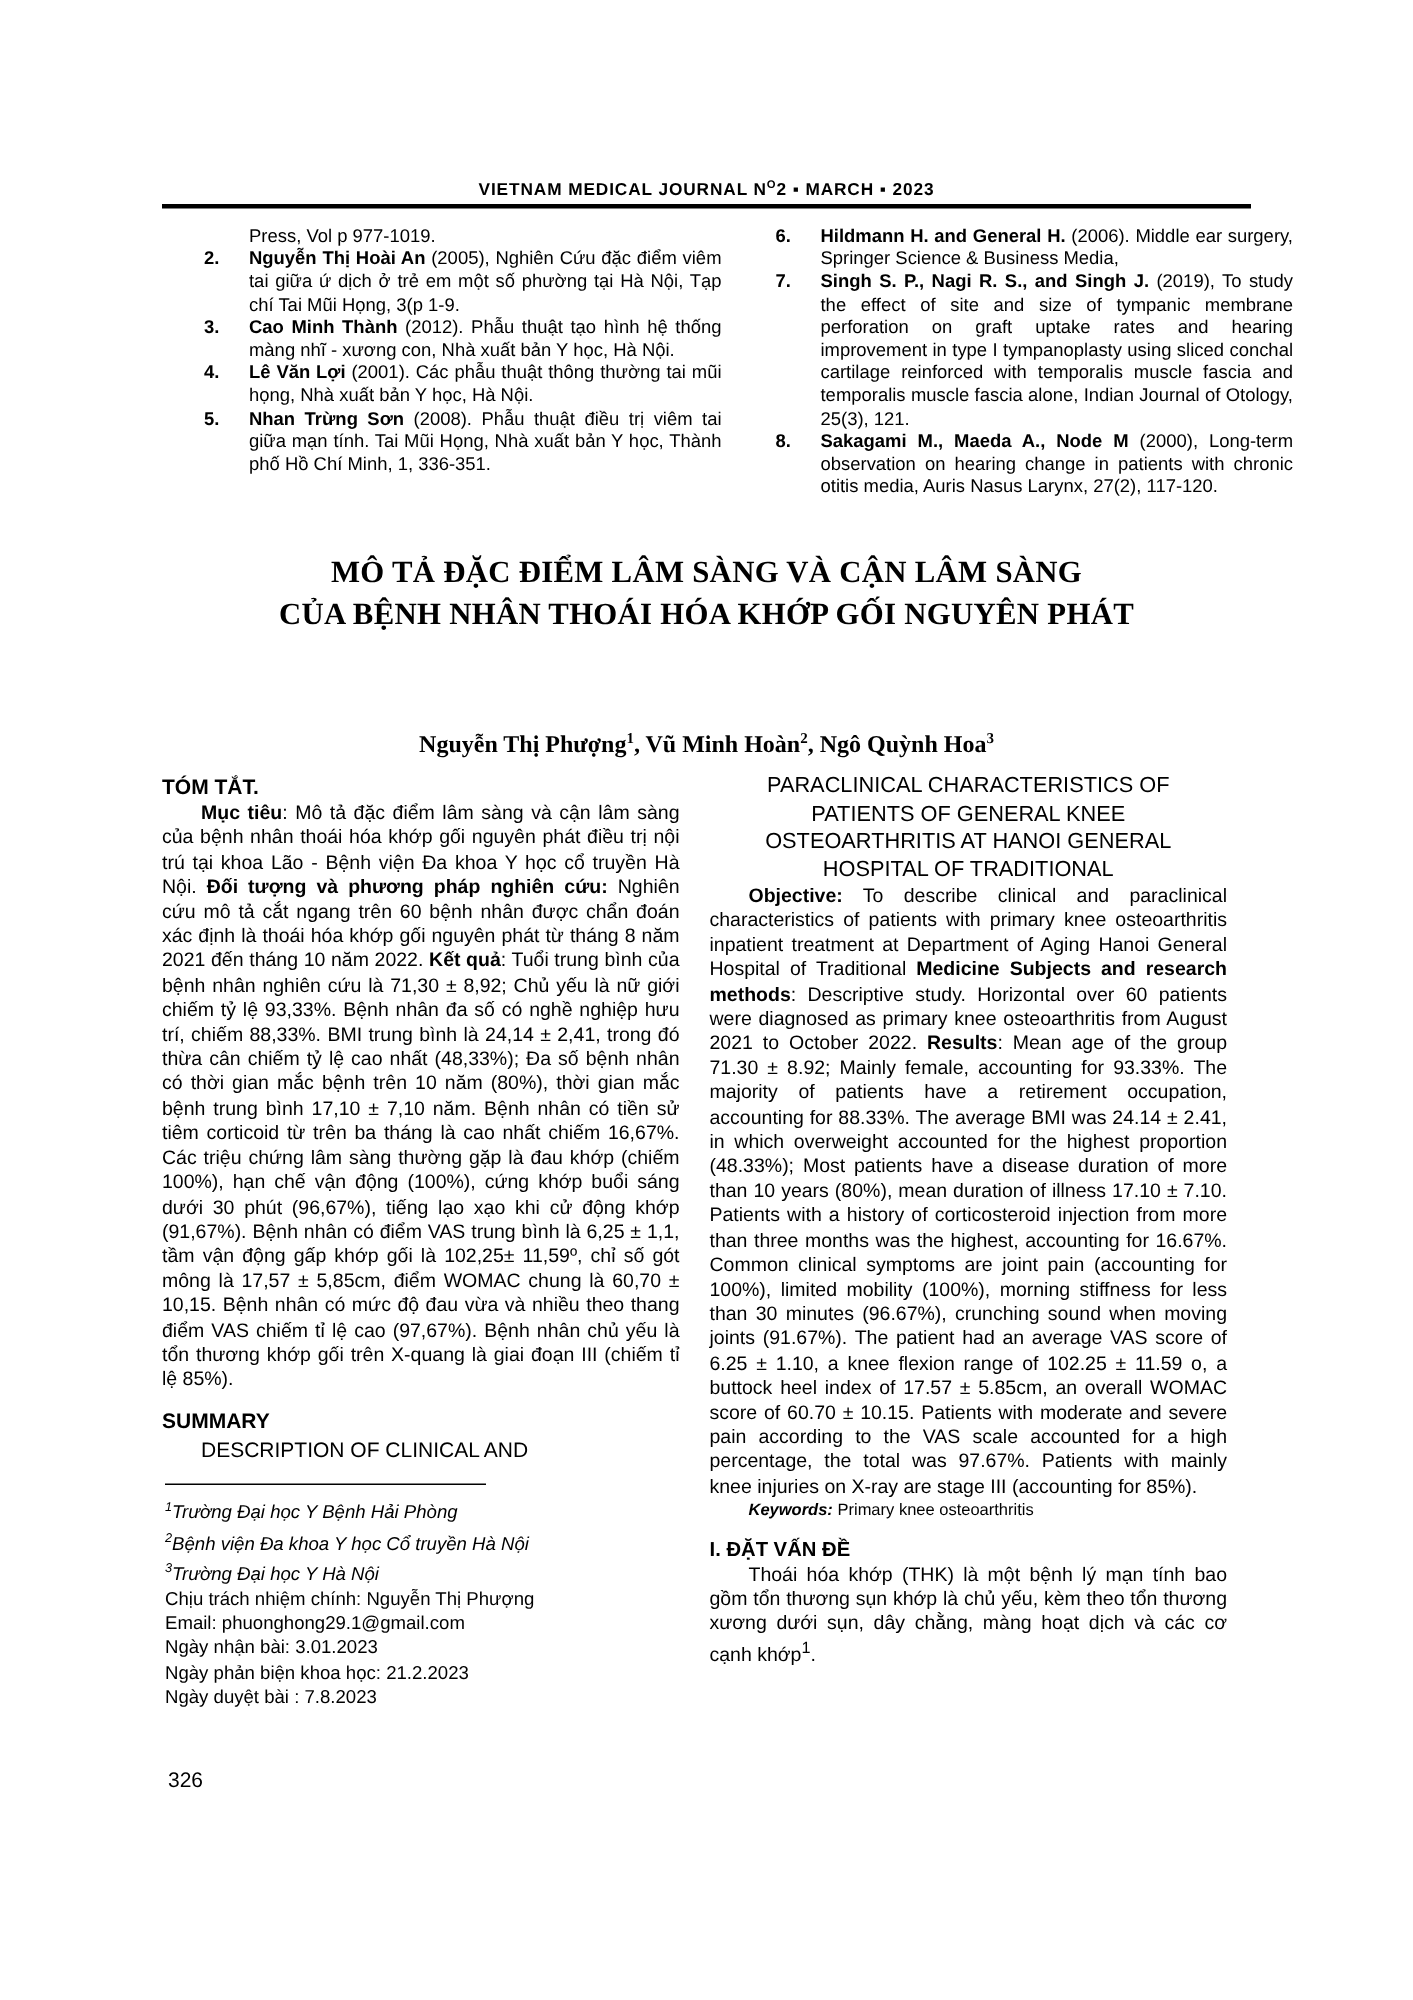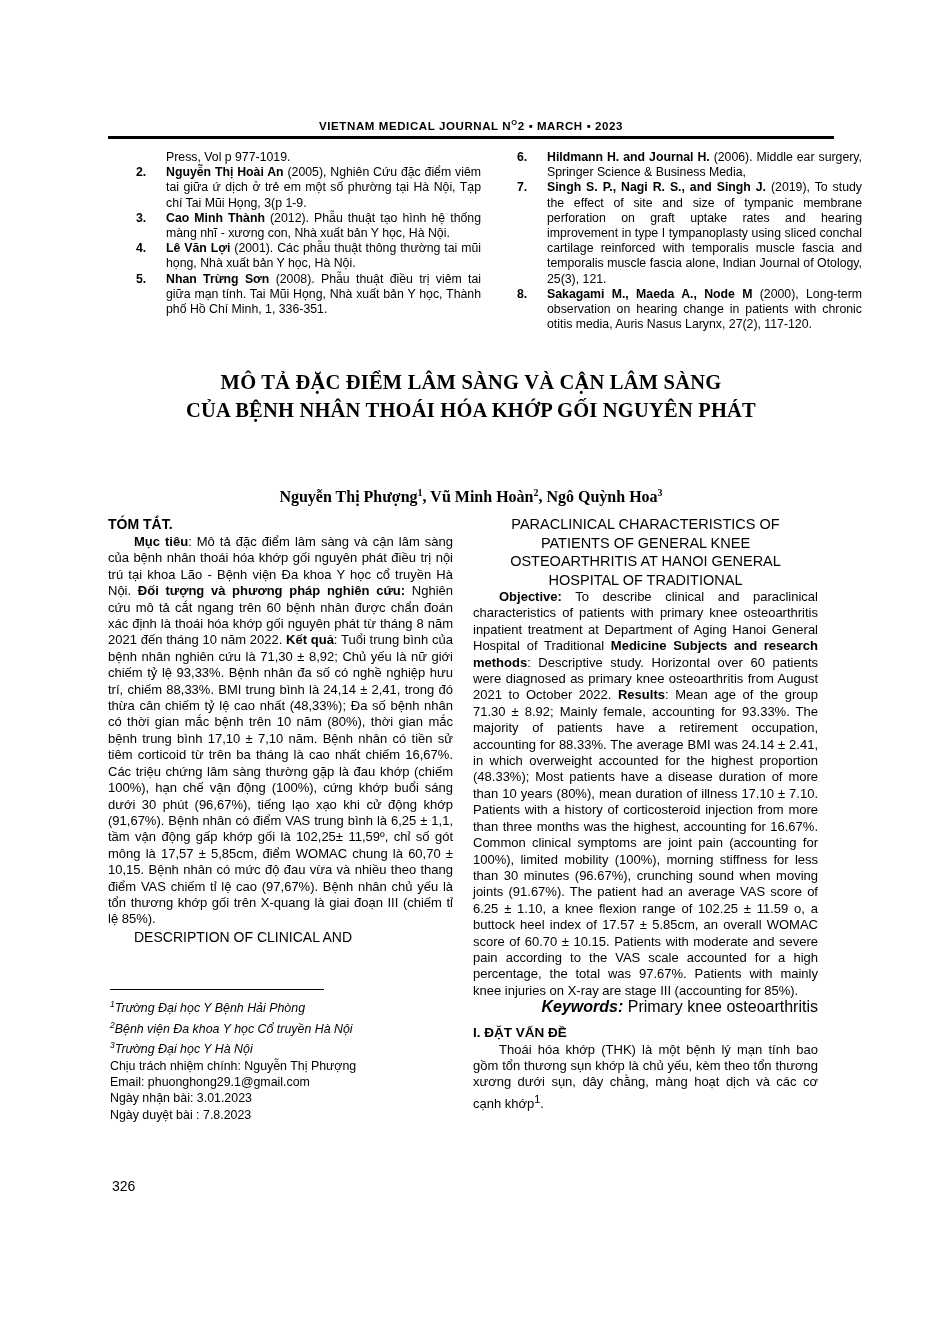--- a/index.html
+++ b/index.html
@@ -159,25 +159,24 @@
   .body-p b {
     font-weight: bold;
   }
   .en-title {
     font-size: 14.5px;
     line-height: 18.5px;
     text-align: center;
     margin: 0;
   }
   .kw {
-    font-size: 16px;
+    font-size: 11px;
     line-height: 16.4px;
     text-indent: 26px;
     margin: 0;
-    text-align: right;
   }
   .kw b {
     font-weight: bold;
     font-style: italic;
   }
   .en-sub-h {
     font-size: 13.5px;
     font-weight: bold;
     line-height: 18px;
     margin: 8px 0 0 0;
@@ -245,21 +244,21 @@
             <span class="num">4.</span><b>Lê Văn Lợi</b><span> (2001). Các phẫu thuật thông thường tai mũi họng, Nhà xuất bản Y học, Hà Nội.</span>
           </li>
           <li>
             <span class="num">5.</span><b>Nhan Trừng Sơn</b><span> (2008). Phẫu thuật điều trị viêm tai giữa mạn tính. Tai Mũi Họng, Nhà xuất bản Y học, Thành phố Hồ Chí Minh, 1, 336-351.</span>
           </li>
         </ol>
       </div>
       <div class="col">
         <ol class="reflist">
           <li>
-            <span class="num">6.</span><b>Hildmann H. and Journal H.</b><span> (2006). Middle ear surgery, Springer Science &amp; Business Media,</span>
+            <span class="num">6.</span><b>Hildmann H. and General H.</b><span> (2006). Middle ear surgery, Springer Science &amp; Business Media,</span>
           </li>
           <li>
             <span class="num">7.</span><b>Singh S. P., Nagi R. S., and Singh J.</b><span> (2019), To study the effect of site and size of tympanic membrane perforation on graft uptake rates and hearing improvement in type I tympanoplasty using sliced conchal cartilage reinforced with temporalis muscle fascia and temporalis muscle fascia alone, Indian Journal of Otology, 25(3), 121.</span>
           </li>
           <li>
             <span class="num">8.</span><b>Sakagami M., Maeda A., Node M</b><span> (2000), Long-term observation on hearing change in patients with chronic otitis media, Auris Nasus Larynx, 27(2), 117-120.</span>
           </li>
         </ol>
       </div>
     </div>
@@ -269,39 +268,41 @@
       <div>CỦA BỆNH NHÂN THOÁI HÓA KHỚP GỐI NGUYÊN PHÁT</div>
     </div>
 
     <div class="authors"><span>Nguyễn Thị Phượng</span><sup>1</sup>, <span>Vũ Minh Hoàn</span><sup>2</sup>, <span>Ngô Quỳnh Hoa</span><sup>3</sup></div>
 
     <div class="abs-cols">
 
       <div class="abs-col">
         <div class="sec-h"><span>TÓM TẮT</span><span>.</span></div>
         <p class="body-p"><b>Mục tiêu</b><span>: Mô tả đặc điểm lâm sàng và cận lâm sàng của bệnh nhân thoái hóa khớp gối nguyên phát điều trị nội trú tại khoa Lão - Bệnh viện Đa khoa Y học cổ truyền Hà Nội. </span><b>Đối tượng và phương pháp nghiên cứu:</b><span> Nghiên cứu mô tả cắt ngang trên 60 bệnh nhân được chẩn đoán xác định là thoái hóa khớp gối nguyên phát từ tháng 8 năm 2021 đến tháng 10 năm 2022. </span><b>Kết quả</b><span>: Tuổi trung bình của bệnh nhân nghiên cứu là 71,30 ± 8,92; Chủ yếu là nữ giới chiếm tỷ lệ 93,33%. Bệnh nhân đa số có nghề nghiệp hưu trí, chiếm 88,33%. BMI trung bình là 24,14 ± 2,41, trong đó thừa cân chiếm tỷ lệ cao nhất (48,33%); Đa số bệnh nhân có thời gian mắc bệnh trên 10 năm (80%), thời gian mắc bệnh trung bình 17,10 ± 7,10 năm. Bệnh nhân có tiền sử tiêm corticoid từ trên ba tháng là cao nhất chiếm 16,67%. Các triệu chứng lâm sàng thường gặp là đau khớp (chiếm 100%), hạn chế vận động (100%), cứng khớp buổi sáng dưới 30 phút (96,67%), tiếng lạo xạo khi cử động khớp (91,67%). Bệnh nhân có điểm VAS trung bình là 6,25 ± 1,1, tầm vận động gấp khớp gối là 102,25± 11,59º, chỉ số gót mông là 17,57 ± 5,85cm, điểm WOMAC chung là 60,70 ± 10,15. Bệnh nhân có mức độ đau vừa và nhiều theo thang điểm VAS chiếm tỉ lệ cao (97,67%). Bệnh nhân chủ yếu là tổn thương khớp gối trên X-quang là giai đoạn III (chiếm tỉ lệ 85%).</span></p>
+        <div class="sec-h-en">SUMMARY</div>
         <p class="summary-sub">DESCRIPTION OF CLINICAL AND</p>
       </div>
 
       <div class="abs-col">
         <p class="en-title"><span>PARACLINICAL CHARACTERISTICS OF</span><br><span>PATIENTS OF GENERAL KNEE</span><br><span>OSTEOARTHRITIS AT HANOI GENERAL</span><br><span>HOSPITAL OF TRADITIONAL</span></p>
         <p class="body-p"><b>Objective:</b><span> To describe clinical and paraclinical characteristics of patients with primary knee osteoarthritis inpatient treatment at Department of Aging Hanoi General Hospital of Traditional </span><b>Medicine Subjects and research methods</b><span>: Descriptive study. Horizontal over 60 patients were diagnosed as primary knee osteoarthritis from August 2021 to October 2022. </span><b>Results</b><span>: Mean age of the group 71.30 ± 8.92; Mainly female, accounting for 93.33%. The majority of patients have a retirement occupation, accounting for 88.33%. The average BMI was 24.14 ± 2.41, in which overweight accounted for the highest proportion (48.33%); Most patients have a disease duration of more than 10 years (80%), mean duration of illness 17.10 ± 7.10. Patients with a history of corticosteroid injection from more than three months was the highest, accounting for 16.67%. Common clinical symptoms are joint pain (accounting for 100%), limited mobility (100%), morning stiffness for less than 30 minutes (96.67%), crunching sound when moving joints (91.67%). The patient had an average VAS score of 6.25 ± 1.10, a knee flexion range of 102.25 ± 11.59 o, a buttock heel index of 17.57 ± 5.85cm, an overall WOMAC score of 60.70 ± 10.15. Patients with moderate and severe pain according to the VAS scale accounted for a high percentage, the total was 97.67%. Patients with mainly knee injuries on X-ray are stage III (accounting for 85%).</span></p>
         <p class="kw"><b>Keywords:</b><span> Primary knee osteoarthritis</span></p>
         <div class="en-sub-h">I. ĐẶT VẤN ĐỀ</div>
         <p class="body-p"><span>Thoái hóa khớp (THK) là một bệnh lý mạn tính bao gồm tổn thương sụn khớp là chủ yếu, kèm theo tổn thương xương dưới sụn, dây chằng, màng hoạt dịch và các cơ cạnh khớp</span><sup>1</sup><span>.</span></p>
       </div>
     </div>
 
     <div class="fn-rule"></div>
     <div class="footnotes">
       <div class="fi"><sup>1</sup><span>Trường Đại học Y Bệnh Hải Phòng</span></div>
       <div class="fi"><sup>2</sup><span>Bệnh viện Đa khoa Y học Cổ truyền Hà Nội</span></div>
       <div class="fi"><sup>3</sup><span>Trường Đại học Y Hà Nội</span></div>
       <div>Chịu trách nhiệm chính: Nguyễn Thị Phượng</div>
       <div>Email: phuonghong29.1@gmail.com</div>
       <div>Ngày nhận bài: 3.01.2023</div>
+      <div>Ngày phản biện khoa học: 21.2.2023</div>
       <div>Ngày duyệt bài : 7.8.2023</div>
     </div>
 
     <div class="page-num">326</div>
 
   </div>
 </div>
 
 </body></html>

